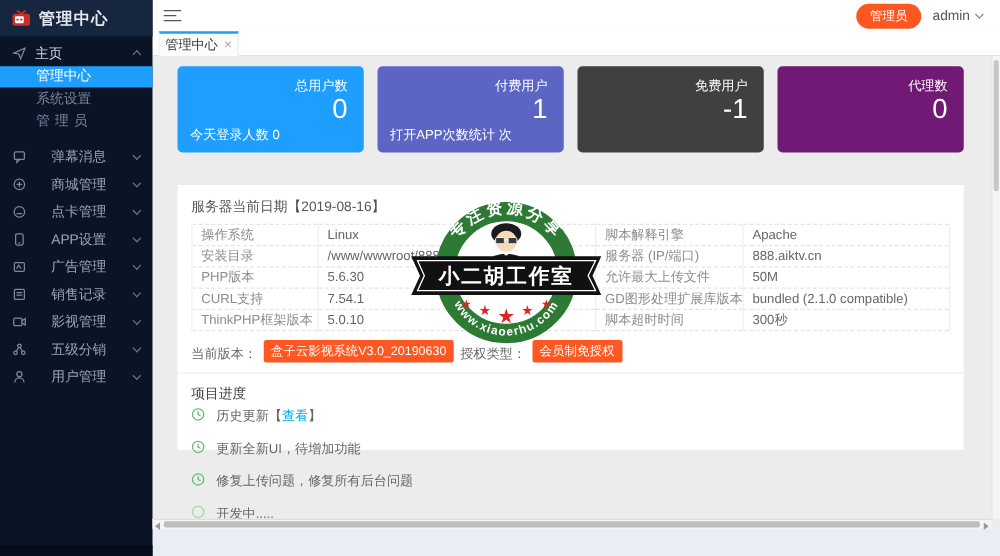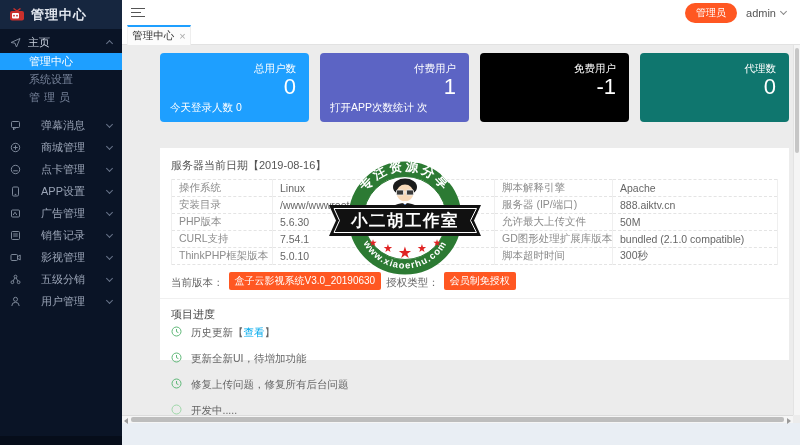--- a/index.html
+++ b/index.html
@@ -35,27 +35,27 @@
   .admin-name { font-size:11px; color:#555; }
   .caret { width:5px; height:5px; border-right:1px solid #888; border-bottom:1px solid #888; transform:rotate(45deg); margin-top:-3px; }
 
   
   .tabbar { position:absolute; left:122px; top:25px; width:678px; height:20px; background:#fff; border-bottom:1px solid #e2e2e2; z-index:4; }
   .tab { position:absolute; left:5px; top:0; width:64px; height:20px; background:#fcfcfc; border-top:2px solid #1E9FFF; border-right:1px solid #eee; border-left:1px solid #f3f3f3; display:flex; align-items:center; justify-content:center; gap:5px; cursor:pointer; }
   .tab-label { font-size:10.5px; color:#333; }
   .tab-close { font-size:11px; color:#aaa; line-height:1; cursor:pointer; }
 
   
-  .content { position:absolute; left:126px; top:45px; width:671px; height:370px; background:#ececec; overflow:hidden;padding-left:26px; }
+  .content { position:absolute; left:108px; top:45px; width:671px; height:370px; background:#ececec; overflow:hidden;padding-left:26px; }
   .cards { display:flex; gap:11px; margin:8px 8px 0 8px; }
   .card { flex:1; height:69px; border-radius:4px; color:#fff; position:relative; cursor:default; }
   .card-blue   { background:#1E9FFF; }
   .card-purple { background:#5C64C4; }
-  .card-orange { background:#000000;text-align:center; }
-  .card-green  { background:#0f766e;text-align:right; }
+  .card-orange { background:#404040;text-align:center; }
+  .card-green  { background:#701a75;text-align:right; }
   .card-label { position:absolute; top:9px; right:13px; font-size:10.5px; }
   .card-value { position:absolute; top:21px; right:13px; font-size:22px; font-weight:300; }
   .card-sub { position:absolute; left:10px; bottom:7px; font-size:10.5px; }
 
   .panel { margin:26px 8px 0 8px; background:#fff; height:212px; padding:5px 11px; position:relative; }
   .server-title { font-size:11px; color:#555; padding:5px 0 6px 0; }
   table.server { width:100%; border-collapse:collapse; font-size:10.5px; table-layout:fixed; }
   table.server td { height:17px; padding:0 7px; border-top:1px dashed #e4e4e4; border-bottom:1px dashed #e4e4e4; border-left:1px solid #efefef; border-right:1px solid #efefef; overflow:hidden; white-space:nowrap; }
   td.kcell { color:#8c8c8c;margin-left:44px; }
   td.vcell { color:#666; }

